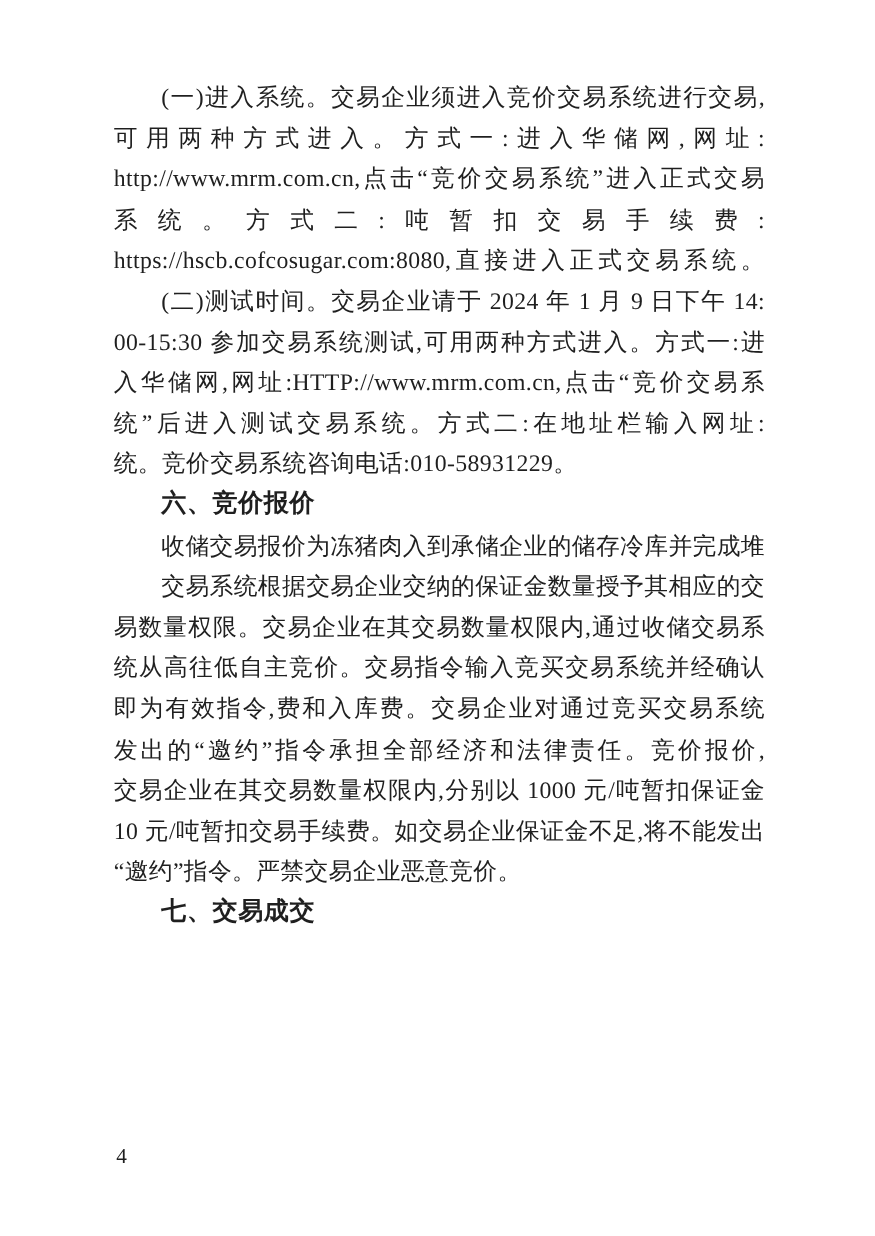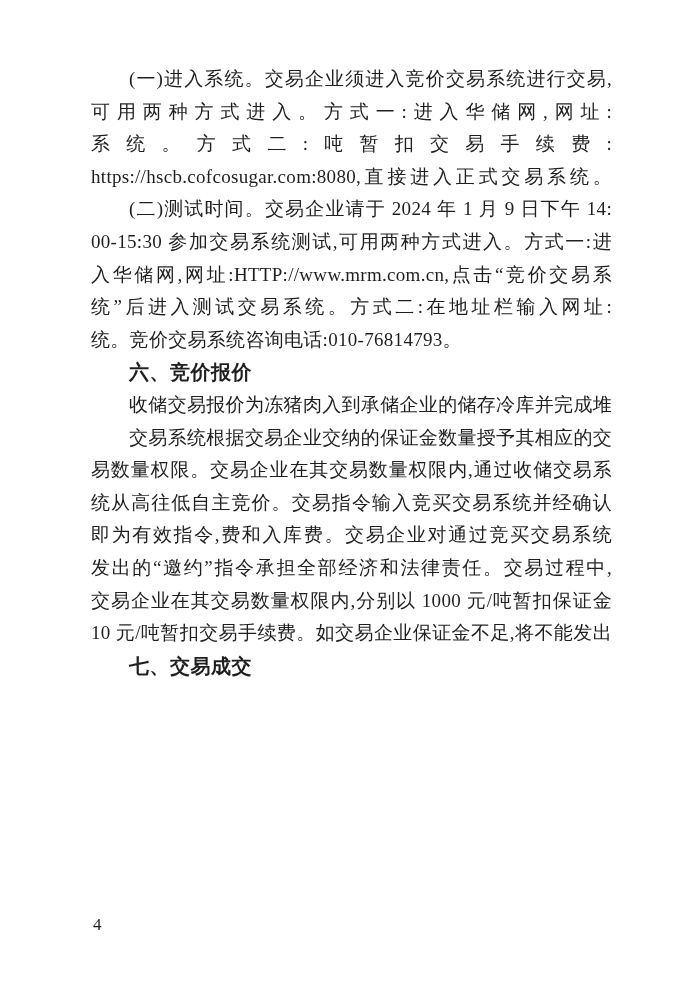--- a/index.html
+++ b/index.html
@@ -33,53 +33,55 @@
     text-align: justify;
     text-align-last: justify;
   }
   .line.left {
     text-align: left;
   }
   .line.indent {
     text-indent: 38px;
   }
   .line.heading {
-    font-family: Liberation Sans, sans-serif;
+    font-family: Liberation Mono, monospace;
     font-weight: 700;
     font-size: 20px;
     letter-spacing: 0.5px;
   }
   .page-number {
     position: absolute;
     left: 93px;
     top: 913px;
     font-size: 17px;
     line-height: 24px;
     font-family: "Liberation Serif", "DejaVu Serif", serif;
   }
 </style>
 </head>
 <body>
 
 <div class="page" style="background: rgb(255, 255, 255); color: rgb(31, 31, 31);">
   <div class="doc-body">
       <div class="line body justify indent">(一)进入系统。交易企业须进入竞价交易系统进行交易,</div>
       <div class="line body justify">可用两种方式进入。方式一:进入华储网,网址:</div>
+      <div class="line body justify">http://www.mrm.com.cn,点击“竞价交易系统”进入正式交易</div>
       <div class="line body justify">系统。方式二:吨暂扣交易手续费:</div>
       <div class="line body justify">https://hscb.cofcosugar.com:8080,直接进入正式交易系统。</div>
       <div class="line body justify indent">(二)测试时间。交易企业请于 2024 年 1 月 9 日下午 14:</div>
       <div class="line body justify">00-15:30 参加交易系统测试,可用两种方式进入。方式一:进</div>
       <div class="line body justify">入华储网,网址:HTTP://www.mrm.com.cn,点击“竞价交易系</div>
       <div class="line body justify">统”后进入测试交易系统。方式二:在地址栏输入网址:</div>
-      <div class="line body left">统。竞价交易系统咨询电话:010-76814793。</div>
+      <div class="line body left">统。竞价交易系统咨询电话:010-58931229。</div>
       <div class="line heading left indent">六、竞价报价</div>
       <div class="line body justify indent">收储交易报价为冻猪肉入到承储企业的储存冷库并完成堆</div>
       <div class="line body justify indent">交易系统根据交易企业交纳的保证金数量授予其相应的交</div>
       <div class="line body justify">易数量权限。交易企业在其交易数量权限内,通过收储交易系</div>
       <div class="line body justify">统从高往低自主竞价。交易指令输入竞买交易系统并经确认后</div>
       <div class="line body justify">即为有效指令,费和入库费。交易企业对通过竞买交易系统</div>
-      <div class="line body justify">发出的“邀约”指令承担全部经济和法律责任。交易过程中,</div>
+      <div class="line body justify">发出的“邀约”指令承担全部经济和法律责任。竞价报价,</div>
       <div class="line body justify">交易企业在其交易数量权限内,分别以 1000 元/吨暂扣保证金和</div>
       <div class="line body justify">10 元/吨暂扣交易手续费。如交易企业保证金不足,将不能发出</div>
+      <div class="line body left">“邀约”指令。严禁交易企业恶意竞价。</div>
       <div class="line heading left indent">七、交易成交</div>
     </div>
   <div class="page-number">4</div>
 </div>
 
 </body></html>

